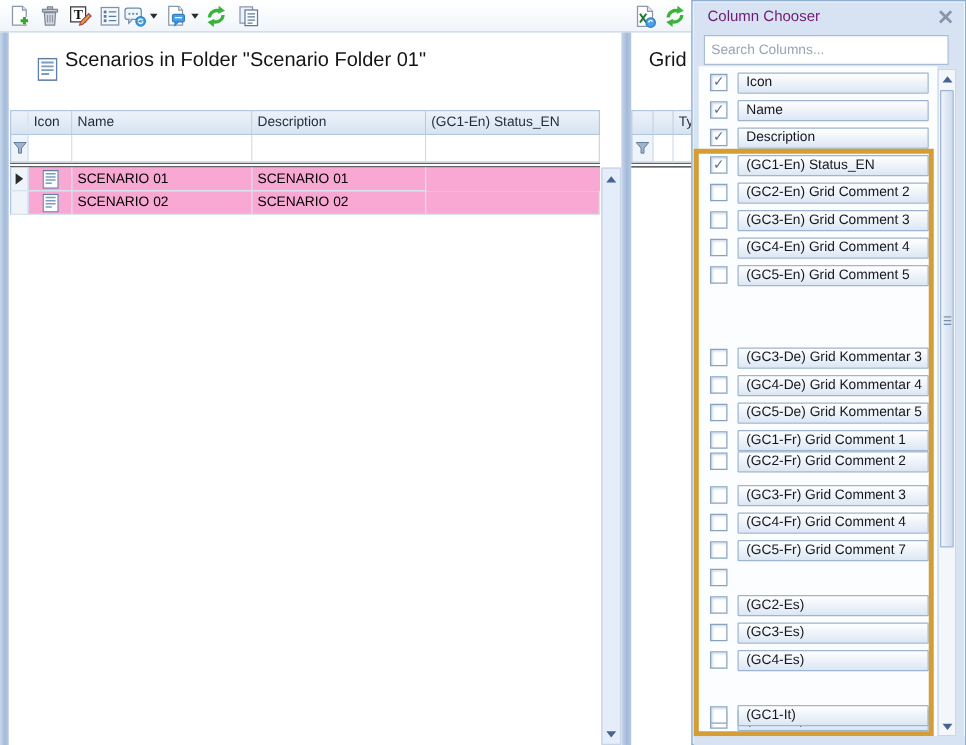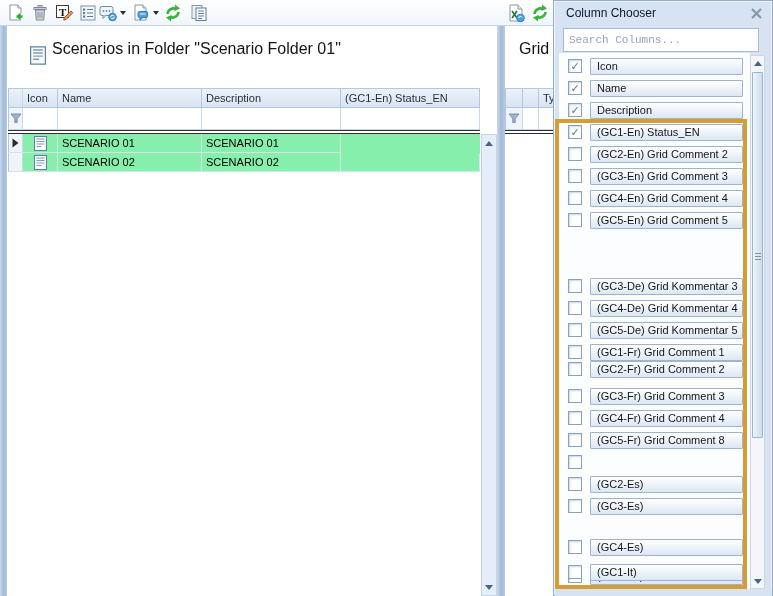--- a/index.html
+++ b/index.html
@@ -13,39 +13,39 @@
   
   .strip{background:linear-gradient(90deg,#c9d8eb,#a2bad9 55%,#b7c9e2)}
   .title-text{position:absolute;font-size:16px;color:#141414;white-space:nowrap}
   
   .ghrow,.gfrow,.grow{display:flex}
   .ghrow{height:20px}
   .gh{background:linear-gradient(#ecf2fa,#d8e4f2);border-top:1px solid #b3c7de;border-right:1px solid #b3c7de;border-bottom:1px solid #b3c7de;font-size:11px;color:#1e2b3c;padding:3px 4px;overflow:hidden;white-space:nowrap}
   .gfrow{height:22px}
   .gf{background:#fff;border-right:1px solid #c9d8ea;border-bottom:1px solid #c9d8ea;display:flex;align-items:center;justify-content:center}
   .dline{height:4px;border-top:1px solid #2e2e2e;border-bottom:1px solid #2e2e2e;background:#fff}
-  .grow{height:19px;background:#86efac}
+  .grow{height:19px;background:#f9a8d4}
   .gc{border-right:1px solid #d7e2ef;border-bottom:1px solid #d7e2ef;font-size:11px;color:#000;padding:0 4px;overflow:hidden;white-space:nowrap;display:flex;align-items:center}
   .c-ind{width:15px;justify-content:center;background:#eef4fa;border-left:1px solid #b3c7de;border-right:1px solid #c9d8ea;padding:0}
   .c-icon{width:35px;justify-content:center}
   .c-name{width:144px}.c-desc{width:139px}.c-status{width:139px}
   .sel{background:#2b63c5;color:#fff}
   .gh.c-ind{background:linear-gradient(#ecf2fa,#d8e4f2)}
   
   .m1{width:18px}.m2{width:16px}.m3{width:40px}
   
   .vtrack{background:#e4edf9;border:1px solid #c6d4e6}
   .sbtn{position:absolute;left:0;width:100%;height:14px;display:flex;align-items:center;justify-content:center}
   .tu{width:0;height:0;border-left:4px solid transparent;border-right:4px solid transparent;border-bottom:5px solid #47648e}
   .td{width:0;height:0;border-left:4px solid transparent;border-right:4px solid transparent;border-top:5px solid #47648e}
   
   .popup{left:553px;top:0;width:220px;height:596px;background:#d7e3f2;border:1px solid #8fafd0;box-shadow:inset 0 0 0 1px #edf3fa;z-index:30}
-  .pp-title{position:absolute;left:12px;top:5px;font-size:12px;color:#0f172a}
+  .pp-title{position:absolute;left:12px;top:5px;font-size:12px;color:#701a75}
   .pp-close{position:absolute;right:8px;top:5px;width:15px;height:14px;display:flex;align-items:center;justify-content:center}
-  .pp-search{position:absolute;left:9px;top:27px;width:196px;height:24px;border:1px solid #a8bcd4;background:#fff;font-size:11px;padding:0 5px;color:#333;font-family:Liberation Mono, monospace}
+  .pp-search{position:absolute;left:9px;top:27px;width:196px;height:24px;border:1px solid #a8bcd4;background:#fff;font-size:11px;padding:0 5px;color:#333;font-family:Liberation Sans, sans-serif}
   .pp-search::placeholder{color:#98a4b5}
   .cc-listwrap{position:absolute;left:5px;top:52px;width:191px;height:536px;background:#fcfdff;overflow:hidden}
   .cc-item{position:absolute;left:0;width:100%;height:17px}
   .cc-cb{position:absolute;left:9px;top:1px;width:14px;height:14px;border:1px solid #88a2c0;background:#fff;box-shadow:inset 1px 1px 2px #c9d6e6;font-size:11px;line-height:12px;text-align:center;color:#5d7189;font-weight:bold}
   .cc-label{position:absolute;left:31px;top:0;width:153px;height:17px;background:linear-gradient(#ffffff,#dce7f4);border:1px solid #9eb4d0;border-radius:1px;font-size:11px;line-height:15px;padding-left:6px;color:#16161f;overflow:hidden;white-space:nowrap}
   .cc-scroll{position:absolute;left:196px;top:54px;width:15px;height:534px;background:#f3f7fc;border:1px solid #c9d7e8}
   .cc-thumb{position:absolute;left:1px;top:16px;width:11px;height:366px;background:linear-gradient(90deg,#eef4fb,#cddcee);border:1px solid #9db3cf;border-radius:1px}
   .cc-grip{position:absolute;left:2px;top:183px;width:6px;height:1px;background:#7a90aa;box-shadow:0 -3px #7a90aa,0 3px #7a90aa}
   .orange{position:absolute;left:1px;top:118px;width:192px;height:470px;border:4px solid #d49e35;pointer-events:none;z-index:40}
   .pp-bottom{position:absolute;left:1px;top:588px;width:217px;height:7px;background:#d7e3f2;z-index:41}
@@ -298,34 +298,34 @@
       <div class="cc-item" style="top: 335px;">
         <span class="cc-cb"></span>
         <span class="cc-label">(GC3-Fr) Grid Comment 3</span>
       </div>
       <div class="cc-item" style="top: 357px;">
         <span class="cc-cb"></span>
         <span class="cc-label">(GC4-Fr) Grid Comment 4</span>
       </div>
       <div class="cc-item" style="top: 379px;">
         <span class="cc-cb"></span>
-        <span class="cc-label">(GC5-Fr) Grid Comment 8</span>
+        <span class="cc-label">(GC5-Fr) Grid Comment 7</span>
       </div>
       <div class="cc-item" style="top: 401px;">
         <span class="cc-cb"></span>
       </div>
       <div class="cc-item" style="top: 423px;">
         <span class="cc-cb"></span>
         <span class="cc-label">(GC2-Es)</span>
       </div>
       <div class="cc-item" style="top: 445px;">
         <span class="cc-cb"></span>
         <span class="cc-label">(GC3-Es)</span>
       </div>
-      <div class="cc-item" style="top: 467px; margin-top: 19px;">
+      <div class="cc-item" style="top: 467px;">
         <span class="cc-cb"></span>
         <span class="cc-label">(GC4-Es)</span>
       </div>
       <div class="cc-item" style="top: 515px;">
         <span class="cc-cb"></span>
         <span class="cc-label">(GC5-Es)</span>
       </div>
       <div class="cc-item" style="top: 511px;">
         <span class="cc-cb"></span>
         <span class="cc-label">(GC1-It)</span>

